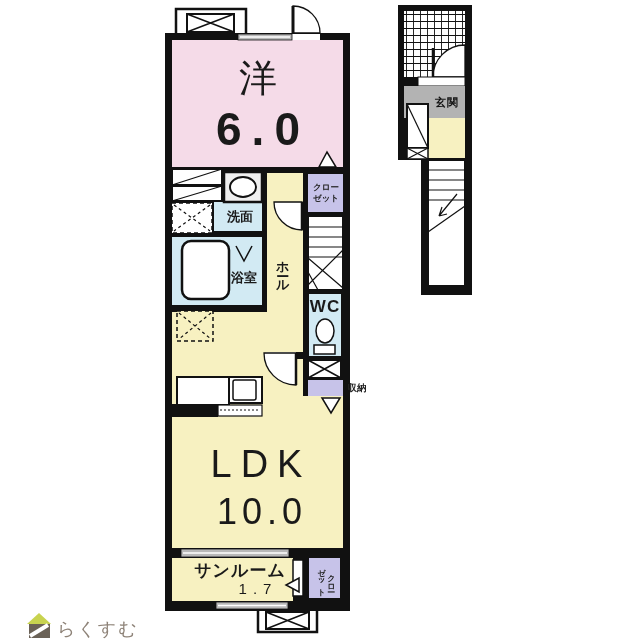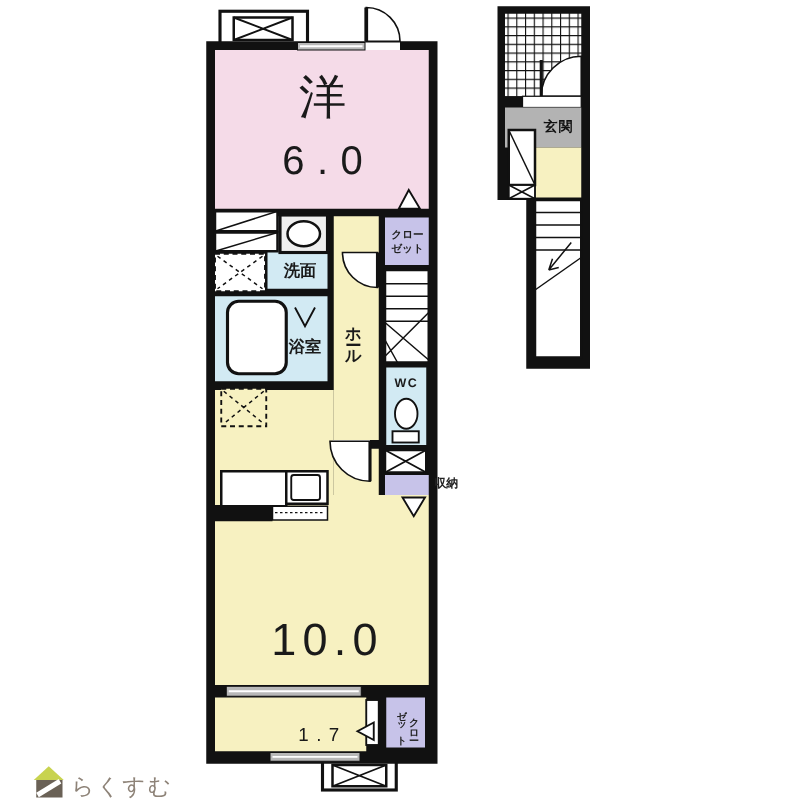--- a/index.html
+++ b/index.html
@@ -2,26 +2,26 @@
 <html><head>
 <meta charset="utf-8">
 <style>
   html,body{margin:0;padding:0;background:#fff;}
   #stage{position:relative;width:640px;height:640px;background:#ffffff;overflow:hidden;
          font-family:"Liberation Sans","DejaVu Sans",sans-serif;}
   #plan-svg{position:absolute;left:0;top:0;}
   .plan-label{position:absolute;transform:translate(-50%,-50%);color:#1a1a1a;white-space:nowrap;
               text-align:center;line-height:1.1;}
   .lbl-yo{font-size:38px;}
-  .lbl-yo-area{font-size:32px;letter-spacing:10px;}
+  .lbl-yo-area{font-size:46px;letter-spacing:10px;font-weight:bold;}
   .lbl-senmen{font-size:13px;font-weight:bold;}
   .lbl-yoku{font-size:13px;font-weight:600;}
   .lbl-hall{font-size:13px;font-weight:bold;writing-mode:vertical-rl;letter-spacing:2px;}
   .lbl-closet{font-size:8.5px;font-weight:bold;color:#222;line-height:1.25;}
-  .lbl-wc{font-size:10px;font-weight:bold;letter-spacing:1px;text-align:right;}
+  .lbl-wc{font-size:17px;font-weight:bold;letter-spacing:1px;text-align:right;}
   .lbl-shuno{font-size:9.5px;font-weight:bold;color:#222;margin-left:32px;}
   .lbl-ldk{font-size:38px;letter-spacing:9px;}
   .lbl-ldk-area{font-size:36px;letter-spacing:5px;}
   .lbl-sun{font-size:17px;font-weight:bold;letter-spacing:1px;}
   .lbl-sun-area{font-size:15px;letter-spacing:6px;}
   .lbl-closet2{display:flex;flex-direction:row-reverse;gap:1px;}
   .lbl-closet2 div{writing-mode:vertical-rl;font-size:8px;font-weight:bold;color:#222;letter-spacing:1px;}
   .lbl-genkan{font-size:11px;font-weight:bold;color:#111;letter-spacing:1px;}
   .logo-text{position:absolute;left:57px;top:629px;transform:translateY(-50%);
              font-size:18px;letter-spacing:2px;color:#8e8378;}
@@ -172,21 +172,23 @@
 <div class="plan-label lbl-yo-area" style="left:263px;top:129px;">6.0</div>
 <div class="plan-label lbl-senmen" style="left:240px;top:217px;">洗面</div>
 <div class="plan-label lbl-yoku" style="left:244px;top:278px;">浴室</div>
 <div class="plan-label lbl-hall" style="left:282px;top:270px;">ホール</div>
 <div class="plan-label lbl-closet" style="left:326px;top:193px;">
   <div>クロー</div>
   <div>ゼット</div>
 </div>
 <div class="plan-label lbl-wc" style="left:325px;top:307px;">WC</div>
 <div class="plan-label lbl-shuno" style="left:325px;top:388px;">収納</div>
+<div class="plan-label lbl-ldk" style="left:261px;top:465px;">LDK</div>
 <div class="plan-label lbl-ldk-area" style="left:262px;top:512px;">10.0</div>
+<div class="plan-label lbl-sun" style="left:240px;top:571px;">サンルーム</div>
 <div class="plan-label lbl-sun-area" style="left:258px;top:589px;">1.7</div>
 <div class="plan-label lbl-closet2" style="left:325px;top:578px;">
   <div>クロー</div>
   <div>ゼット</div>
 </div>
 <div class="plan-label lbl-genkan" style="left:447px;top:102px;">玄関</div>
 
 <svg width="60" height="40" style="position:absolute;left:20px;top:605px;">
   <polygon points="7,19 19,8 31,19" fill="#c8d34f"></polygon>
   <rect x="9" y="19" width="21" height="14" fill="#6a6156"></rect>

